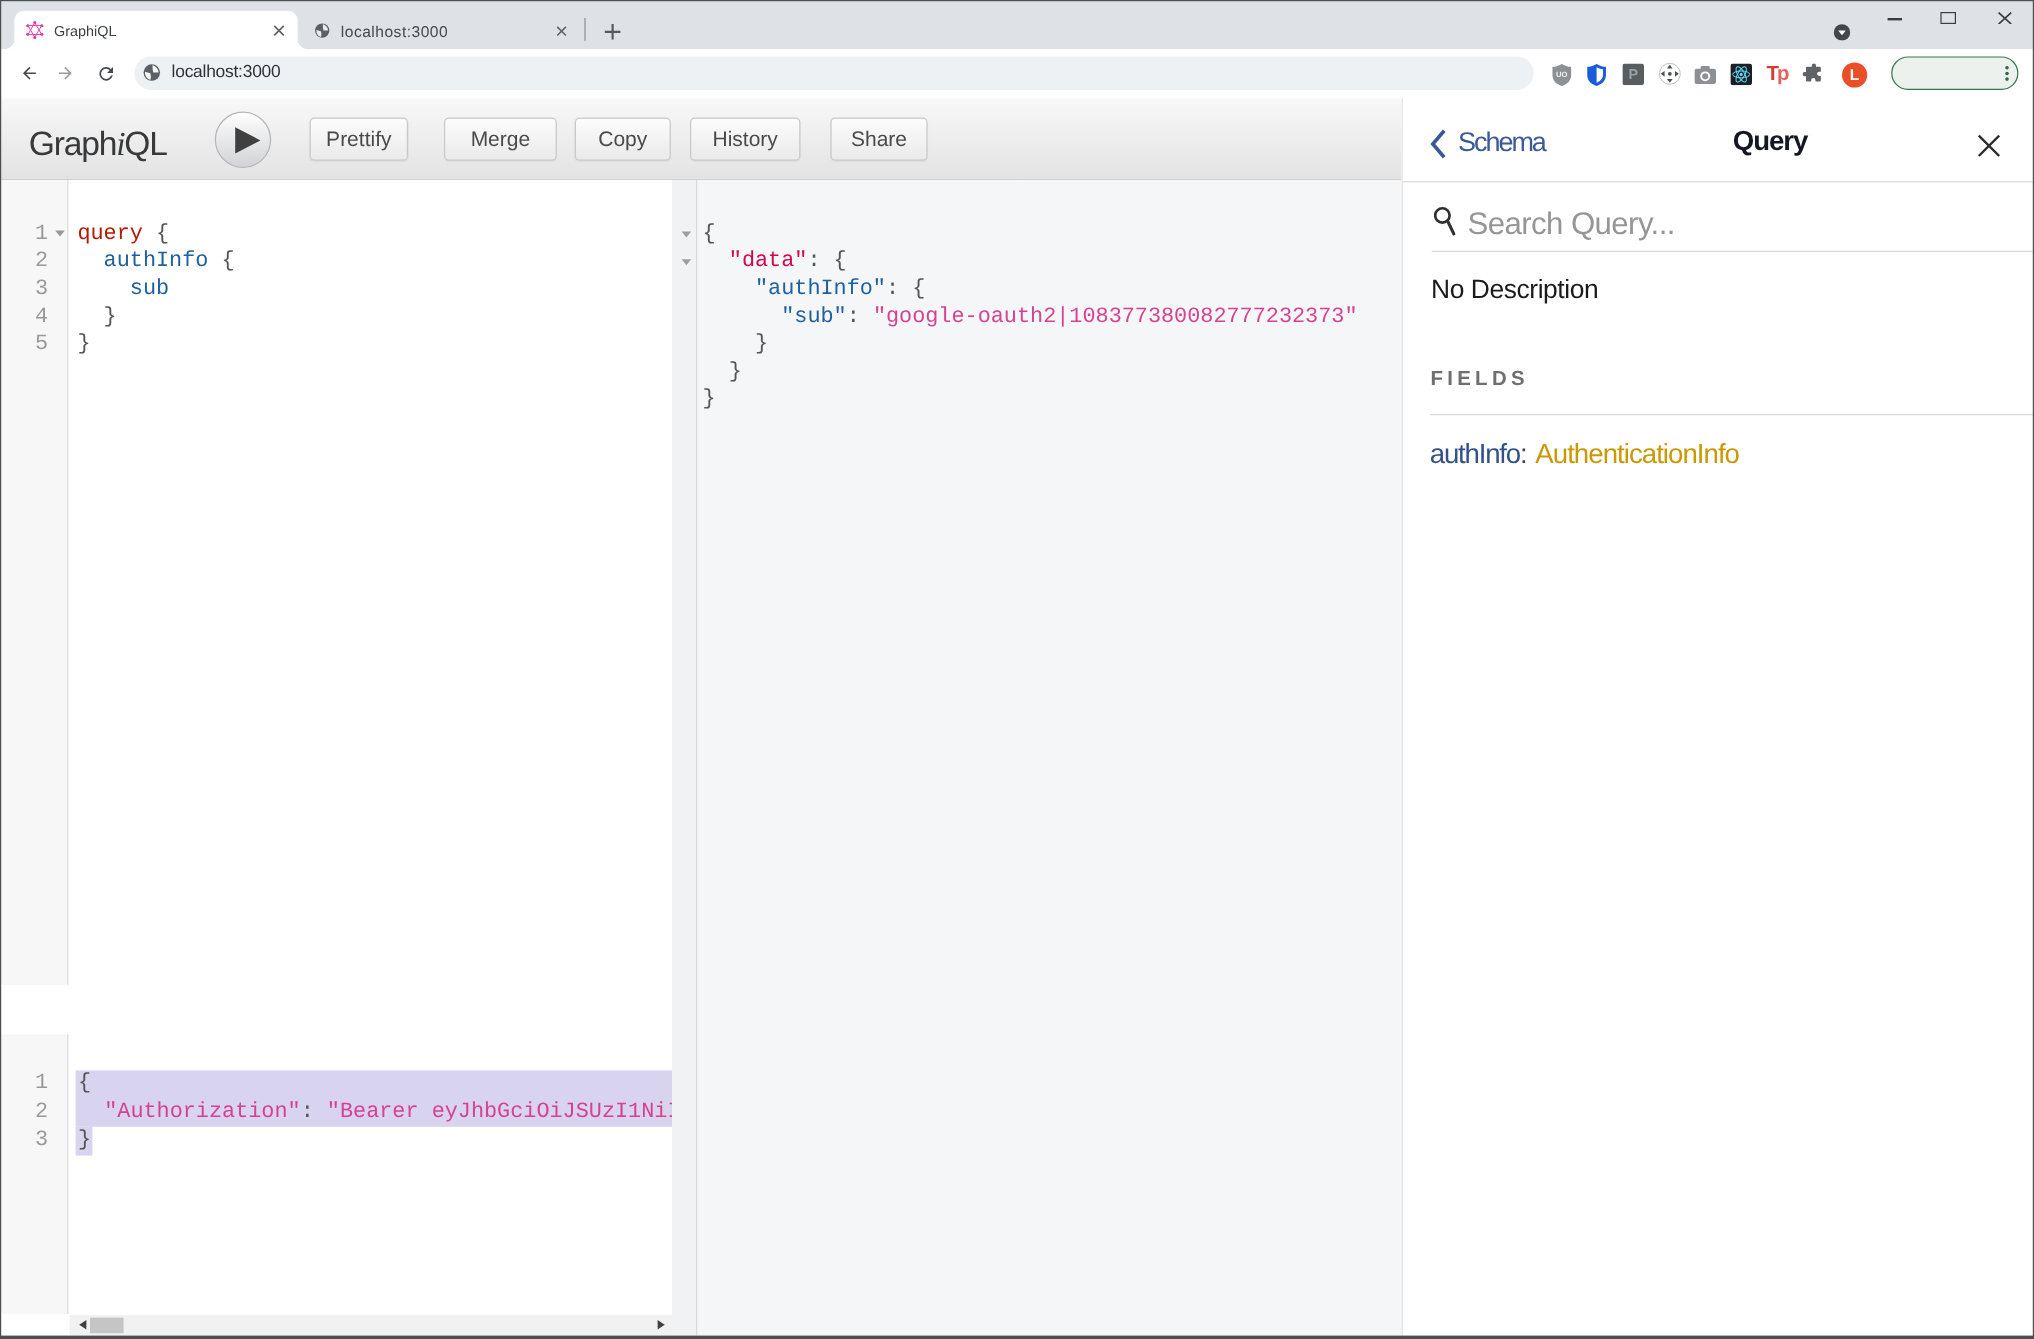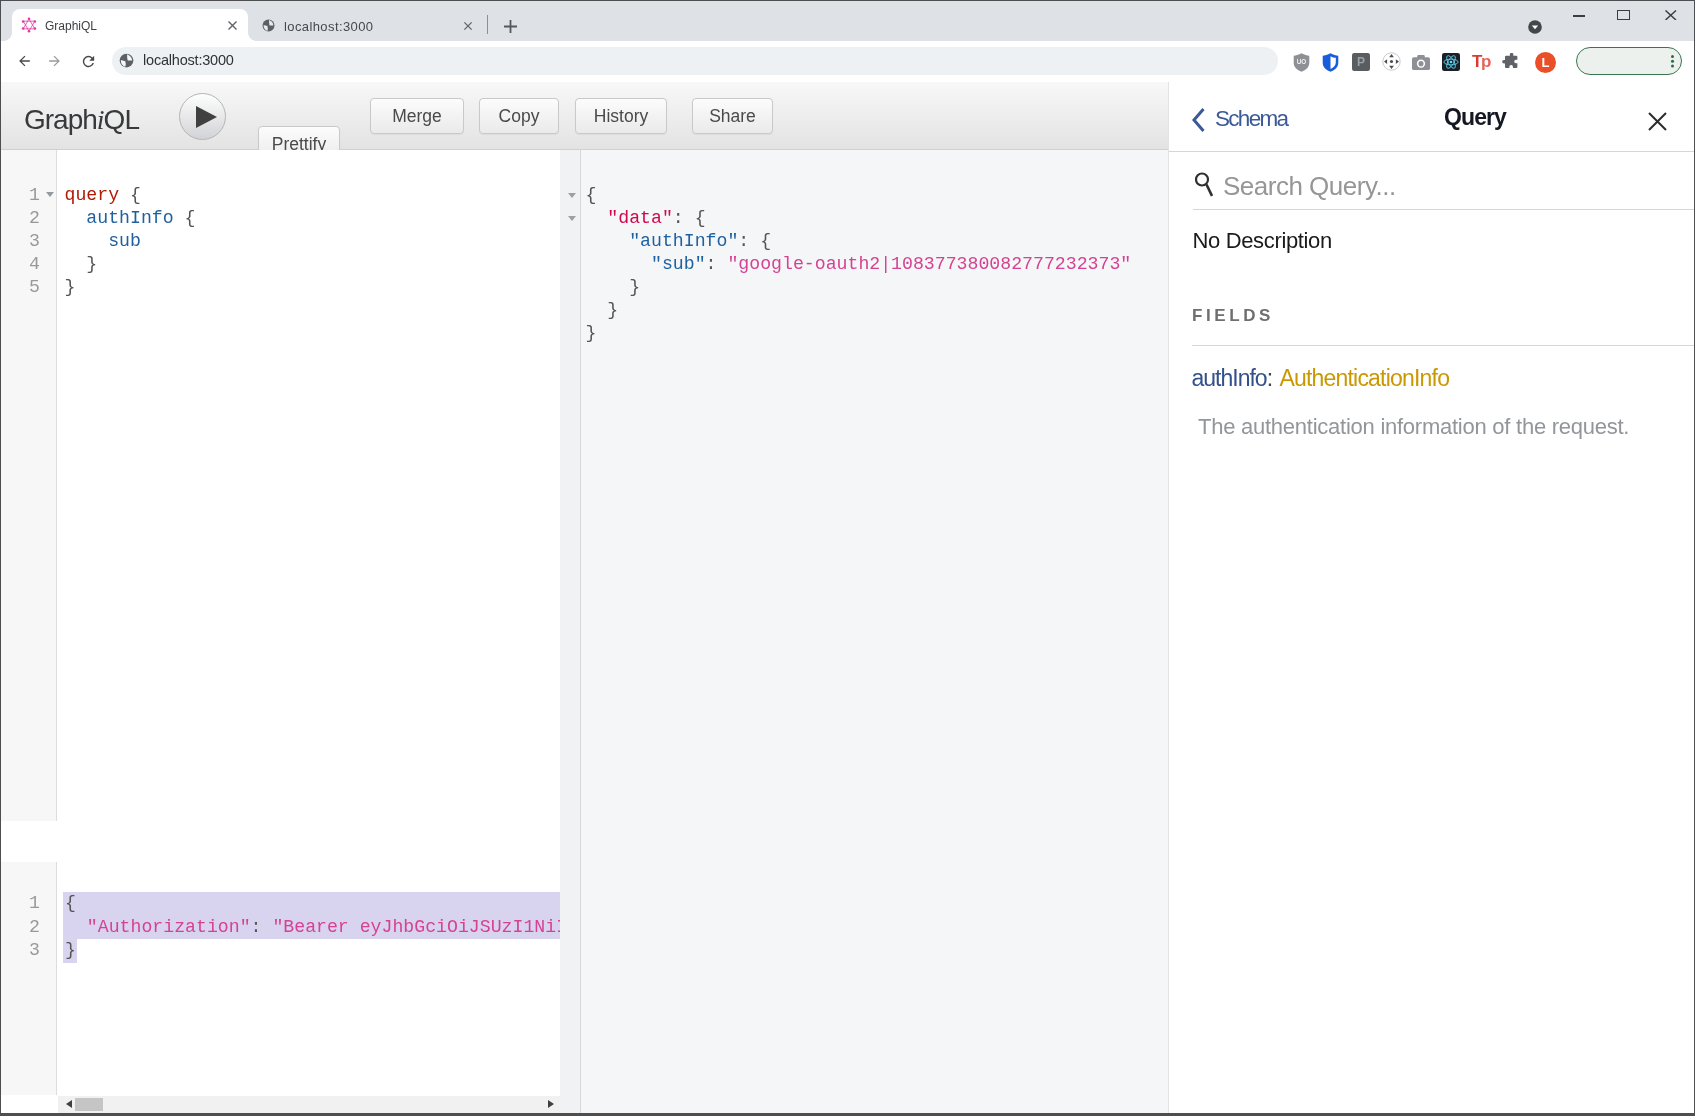--- a/index.html
+++ b/index.html
@@ -175,21 +175,21 @@
 
   <div class="abs" style="left:1576px; top:47px; width:106px; height:28px; border:1.6px solid #37764f; border-radius:14.5px; background:#edf1ed;"></div>
   <div class="abs" style="left:1589px; top:54.5px; font-size:12.5px; letter-spacing:-0.3px; color:#2f6846;margin-top:29px;">Aktualisieren</div>
   <div class="abs" style="left:1670.5px; top:55px; width:3px; height:3px; border-radius:50%; background:#2b6a44; box-shadow:0 4.7px 0 #2b6a44, 0 9.4px 0 #2b6a44;"></div>
 
   <div class="abs" id="topbar"></div>
   <div class="abs" id="gtitle">Graph<span style="font-style:italic; font-family:'Liberation Serif',serif;">i</span>QL</div>
   <div class="abs" id="play">
       <div class="tri"></div>
     </div>
-  <div class="tbtn" style="left:258px; width:82px;margin-top:28px;">Prettify</div>
+  <div class="tbtn" style="left:258px; width:82px;">Prettify</div>
   <div class="tbtn" style="left:370px; width:94px;">Merge</div>
   <div class="tbtn" style="left:479px; width:80px;">Copy</div>
   <div class="tbtn" style="left:575px; width:92px;">History</div>
   <div class="tbtn" style="left:692px; width:81px;">Share</div>
 
   <div class="abs" id="qpane">
     <div class="abs" id="qgutter"></div>
     <div class="lnum mono" style="top:34px; left:0;">1</div>
     <div class="lnum mono" style="top:57px; left:0;">2</div>
     <div class="lnum mono" style="top:80px; left:0;">3</div>
@@ -251,20 +251,19 @@
     </svg>
     <div class="abs" style="left:54px; top:89px; font-size:26px; letter-spacing:-0.5px; color:#969696;">Search Query...</div>
     <div class="abs" style="left:24px; top:127px; width:502px; height:1px; background:#d6d6d6;"></div>
 
     <div class="abs" style="left:23.5px; top:146px; font-size:22px; letter-spacing:-0.35px; color:#1b1b1b;">No Description</div>
 
     <div class="abs" style="left:23px; top:224px; font-size:17px; font-weight:bold; letter-spacing:3.6px; color:#6f6f6f;">FIELDS</div>
     <div class="abs" style="left:23px; top:263px; width:503px; height:1px; background:#d6d6d6;"></div>
 
     <div class="abs" style="left:22.5px; top:283px; font-size:23px;"><span style="color:#33508A; letter-spacing:-1px;">authInfo</span><span style="color:#444;">: </span><span style="color:#CA9800; letter-spacing:-0.8px;">AuthenticationInfo</span></div>
-    <div class="abs" style="left:29px; top:332px; font-size:22px; letter-spacing:-0.25px; color:#92969a;">The authentication information of the request.</div>
   </div>
 
   <div class="edge" style="left:0; top:0; width:1695px; height:1px;"></div>
   <div class="edge" style="left:0; top:0; width:1px; height:1116px;"></div>
   <div class="edge" style="left:1694px; top:0; width:1px; height:1116px;"></div>
   <div class="edge" style="left:0; top:1113px; width:1695px; height:3px;"></div>
 </div>
 
 </body></html>

